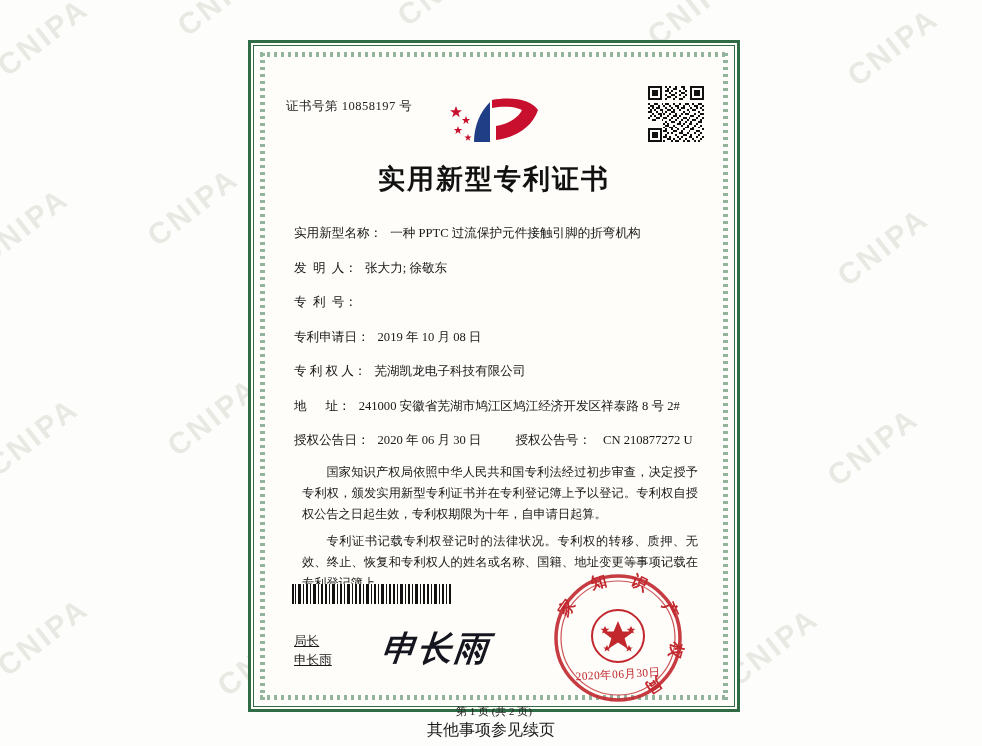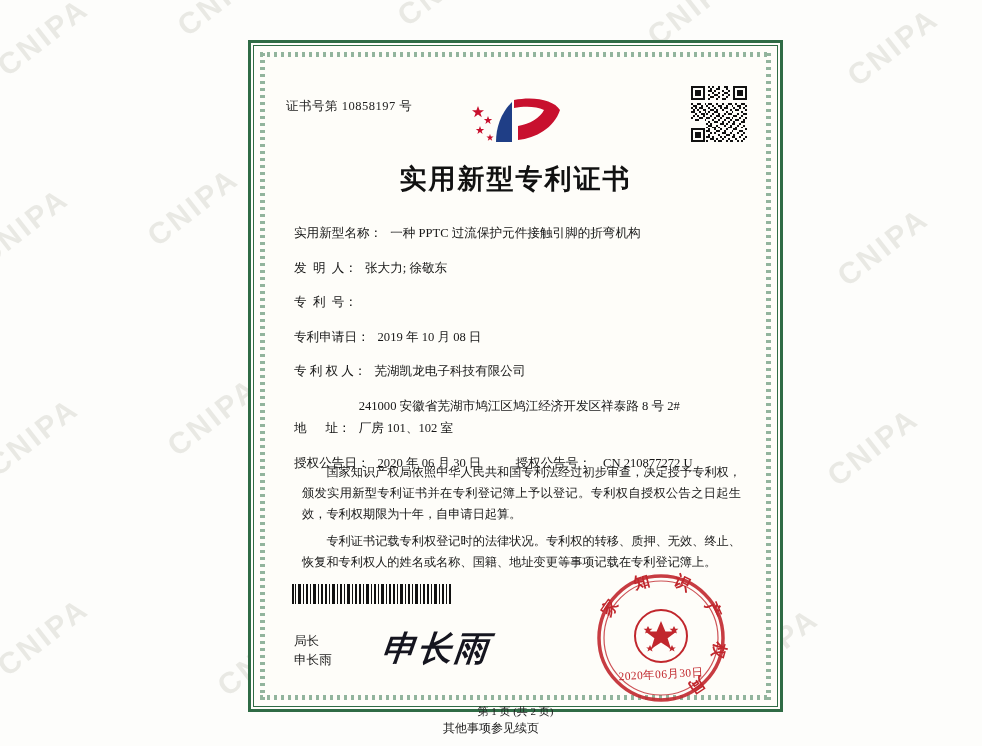--- a/index.html
+++ b/index.html
@@ -40,21 +40,21 @@
     color: #e9e9e4;
     transform: rotate(-38deg);
     white-space: nowrap;
   }
 
   
   .cert {
     position: absolute;
     left: 248px;
     top: 40px;
-    width: 535px;
+    width: 492px;
     height: 672px;
     background: #fefdf9;
     z-index: 2;
     box-shadow: 0 0 0 0 transparent;
   }
   
   .cert-border-outer {
     position: absolute;
     inset: 0;
     border: 3px solid #2f6b45;
@@ -179,20 +179,21 @@
     height: 20px;
   }
 
   
   .sig-label {
     position: absolute;
     left: 30px;
     top: 576px;
     font-size: 12.6px;
     line-height: 1.5;
+    text-decoration: underline;
   }
   .sig-script {
     position: absolute;
     left: 118px;
     top: 570px;
     font-size: 34px;
     font-family: "Liberation Serif", serif;
     font-style: italic;
     font-weight: 700;
     color: #15151f;
@@ -229,21 +230,21 @@
     font-size: 11px;
     color: #222;
   }
 
   .footer-note {
     position: absolute;
     left: 0;
     right: 0;
     top: 720px;
     text-align: center;
-    font-size: 12px;
+    font-size: 16px;
     color: #1a1a1a;
     z-index: 3;
   }
 </style>
 </head>
 <body>
 
 <div class="page">
 
   <div class="watermark-layer">
@@ -506,21 +507,20 @@
 
         <div class="field-row">
           <span class="field-label">专 利 权 人：</span>
           <span class="field-value">芜湖凯龙电子科技有限公司</span>
         </div>
 
         <div class="field-row">
           <span class="field-label">地      址：</span>
           <span class="field-value">
             <span>241000 安徽省芜湖市鸠江区鸠江经济开发区祥泰路 8 号 2#</span>
-            <span class="cont">厂房 101、102 室</span>
           </span>
         </div>
 
         <div class="field-row dual">
           <span class="field-label">授权公告日：</span>
           <span>2020 年 06 月 30 日</span>
           <span class="field-value-2nd-label">授权公告号：</span>
           <span>CN 210877272 U</span>
         </div>
 

